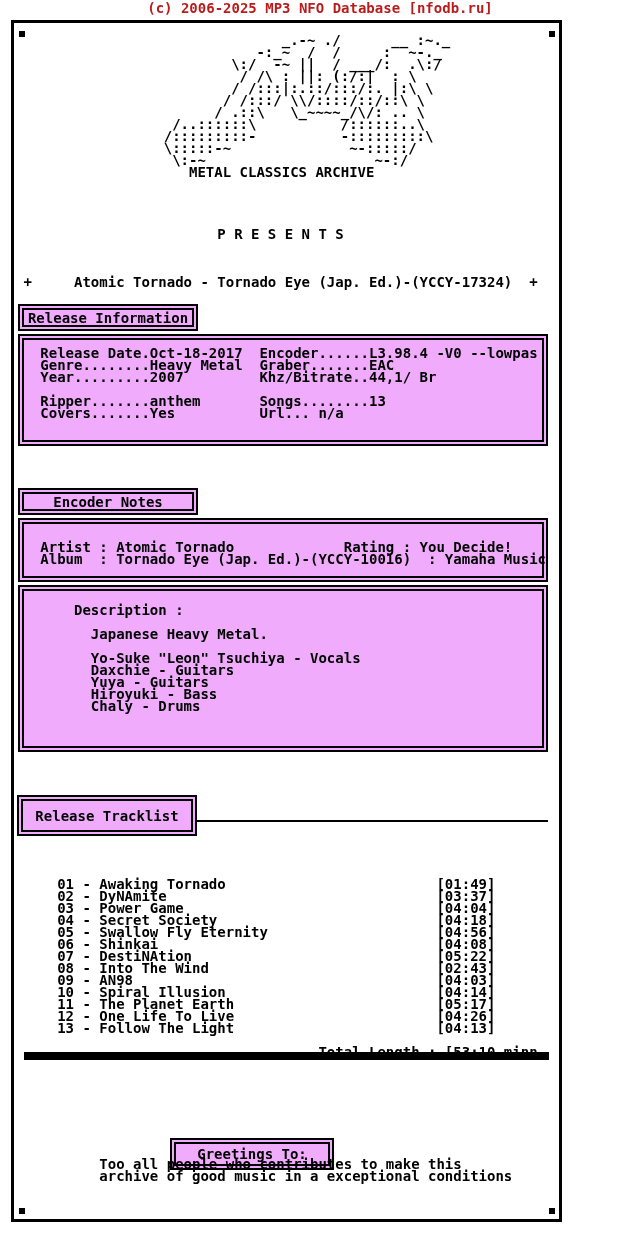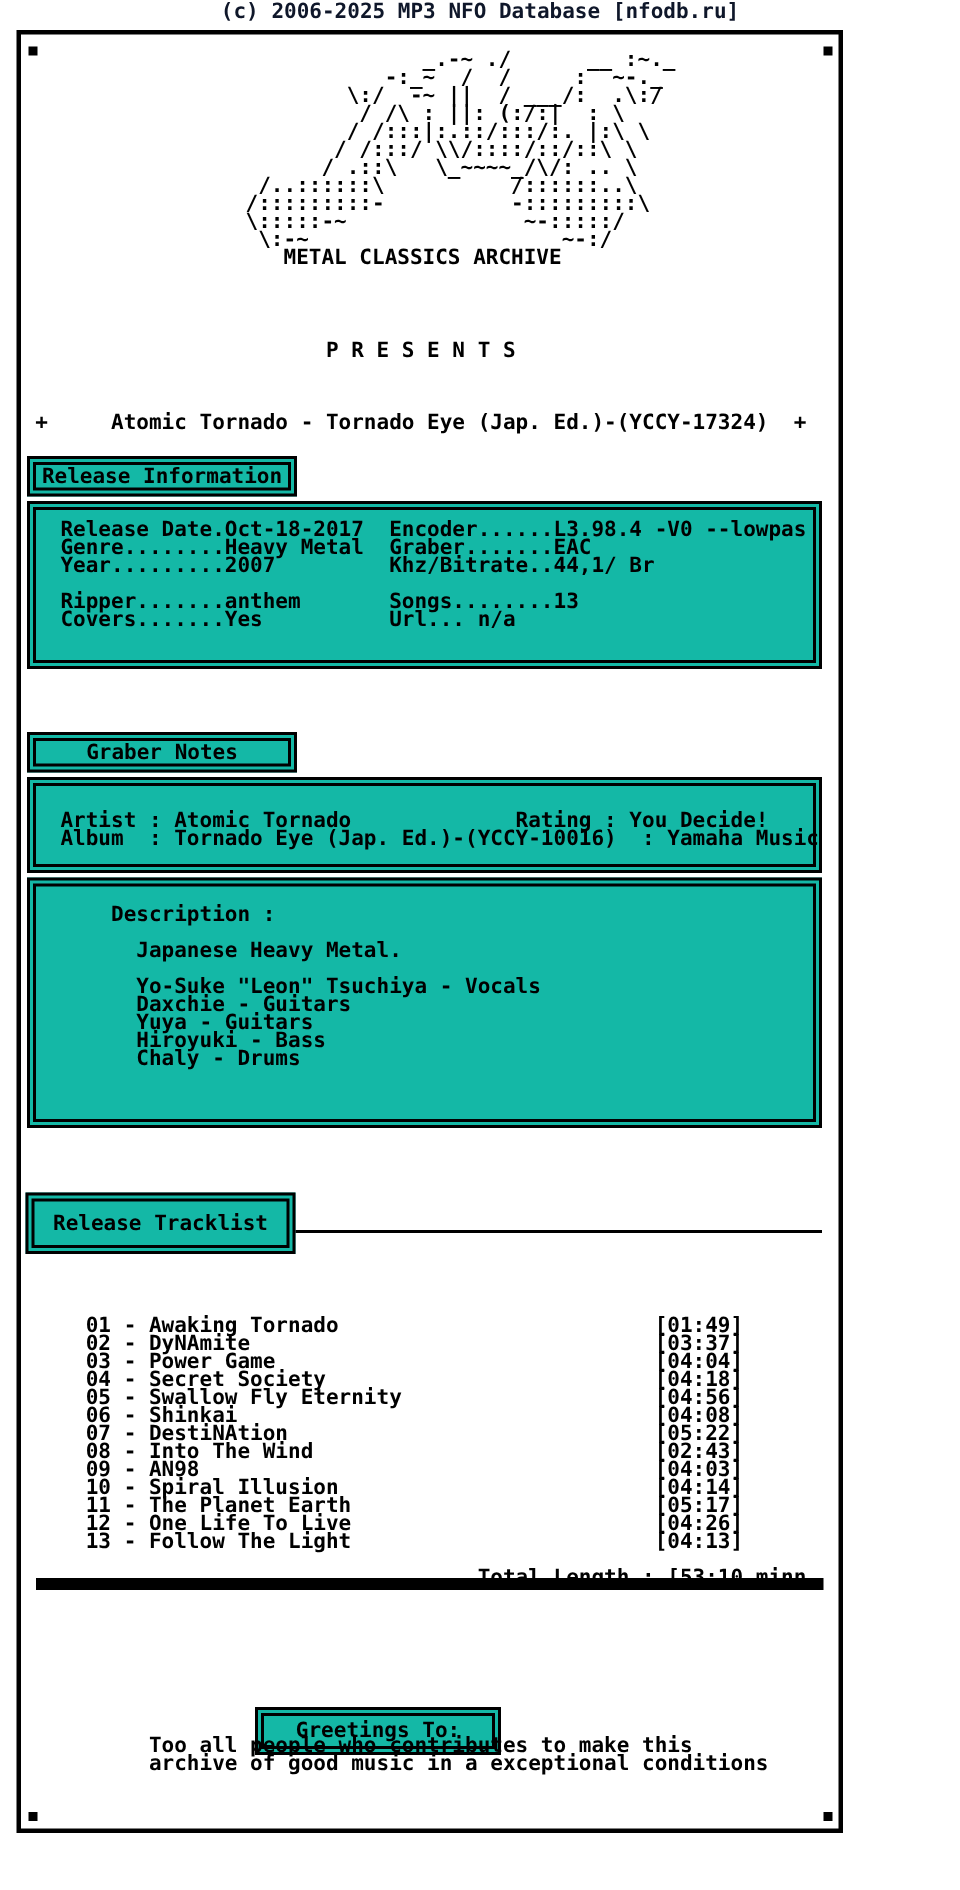--- a/index.html
+++ b/index.html
@@ -6,30 +6,30 @@
   body{
     width:640px;height:1260px;background:#ffffff;color:#000;
     font-family:"DejaVu Sans Mono",monospace;font-weight:bold;
     font-size:14px;line-height:12px;position:relative;overflow:hidden;
   }
   pre{position:absolute;margin:0;font:inherit;white-space:pre;letter-spacing:0}
   .hdr{position:absolute;top:2px;left:0;width:640px;text-align:center}
   .outer{position:absolute;left:11px;top:20px;width:551px;height:1202px;
          border:3px solid #000;box-sizing:border-box}
   .sq{position:absolute;width:6px;height:6px;background:#000}
-  .dbl{position:absolute;border:2px solid #000;box-sizing:border-box;background:#14b8a6}
+  .dbl{position:absolute;border:2px solid #000;box-sizing:border-box;background:#f0abfc}
   .dbl .in{position:absolute;inset:2px;border:2px solid #000;
            display:flex;align-items:center;justify-content:center;overflow:hidden}
   .tabline{position:absolute;left:197px;top:820px;width:351px;height:2px;background:#000}
   .bar{position:absolute;left:24px;top:1052px;width:525px;height:8px;background:#000}
 </style>
 </head>
 <body>
 
-<div class="hdr" style="color: #0f172a;">(c) 2006-2025 MP3 NFO Database [nfodb.ru]</div>
+<div class="hdr" style="color: #b91c1c;">(c) 2006-2025 MP3 NFO Database [nfodb.ru]</div>
 
 <div class="outer"></div>
 <div class="sq" style="left:19px;top:31px"></div>
 <div class="sq" style="left:549px;top:31px"></div>
 <div class="sq" style="left:19px;top:1208px"></div>
 <div class="sq" style="left:549px;top:1208px"></div>
 
 <pre style="left:12px;top:34px">                                _.-~ ./      __ :~._
                              -:_~  /  /     :  ~-._
                           \:/  -~ ||  / ___/:  .\:/
@@ -56,21 +56,21 @@
 </div>
 <pre style="left:15px;top:347px" id="info-lines">   Release Date.Oct-18-2017  Encoder......L3.98.4 -V0 --lowpas
    Genre........Heavy Metal  Graber.......EAC
    Year.........2007         Khz/Bitrate..44,1/ Br
 
    Ripper.......anthem       Songs........13
    Covers.......Yes          Url... n/a</pre>
 
 <div class="dbl" style="left:18px;top:488px;width:180px;height:27px">
   <div class="in">
-      <span>Graber Notes</span>
+      <span>Encoder Notes</span>
     </div>
 </div>
 <div class="dbl" style="left:18px;top:518px;width:530px;height:64px">
   <div class="in"></div>
 </div>
 <pre style="left:15px;top:541px">   Artist : Atomic Tornado             Rating : You Decide!
    Album  : Tornado Eye (Jap. Ed.)-(YCCY-10016)  : Yamaha Music</pre>
 
 <div class="dbl" style="left:18px;top:585px;width:530px;height:167px">
   <div class="in"></div>

